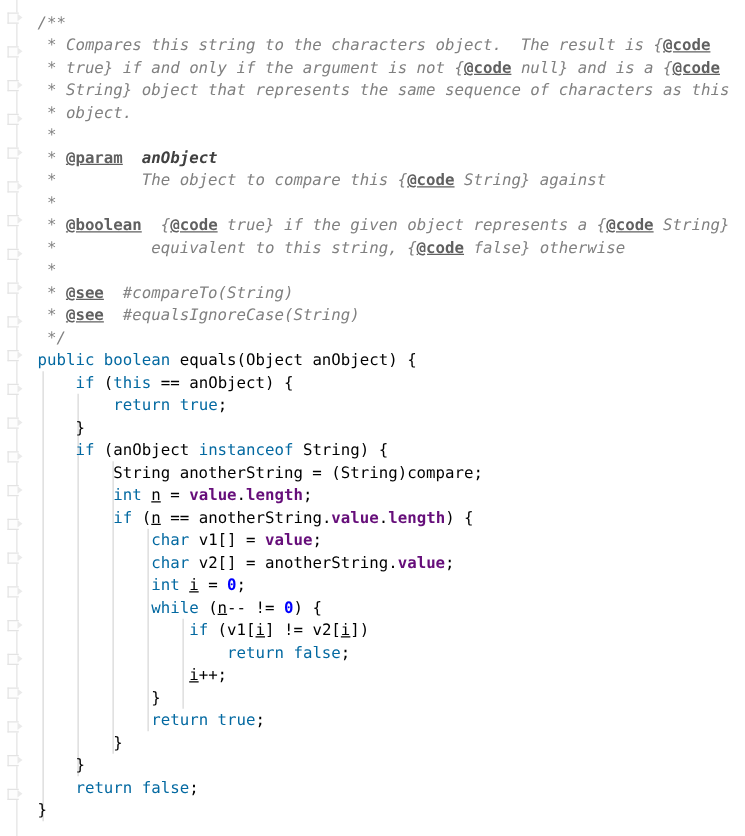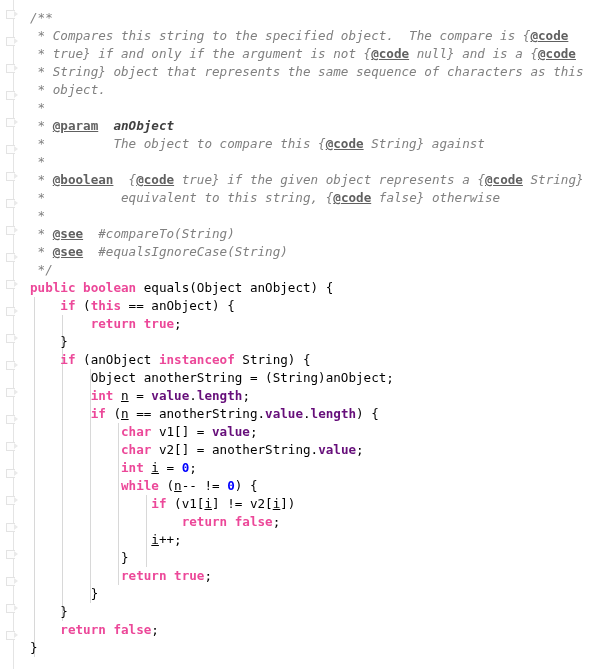--- a/index.html
+++ b/index.html
@@ -92,21 +92,21 @@
   .indent-guide {
     position: absolute;
     width: 1px;
     background: #d8d8d8;
   }
 
   
   .t-doc       { color: #808080; font-style: italic; }
   .t-doc-tag   { color: #606060; font-weight: bold; text-decoration: underline; }
   .t-doc-val   { color: #404040; font-style: italic; font-weight: bold; }
-  .t-kw        { color: #ec4899; font-weight: bold; }
+  .t-kw        { color: #0369a1; font-weight: normal; }
   .t-plain     { color: #000000; }
   .t-field     { color: #660e7a; font-weight: bold; }
   .t-num       { color: #0000ff; font-weight: bold; }
   .t-local     { color: #000000; text-decoration: underline; }
 </style>
 </head>
 <body>
 
 <div id="editor-root">
 
@@ -143,40 +143,40 @@
   <div id="code-surface">
     <div id="indent-guides">
         <div class="indent-guide" style="left: 34px; top: 297px; height: 360px;"></div>
         <div class="indent-guide" style="left: 62px; top: 315px; height: 306px;"></div>
         <div class="indent-guide" style="left: 90px; top: 369px; height: 234px;"></div>
         <div class="indent-guide" style="left: 118px; top: 423px; height: 162px;"></div>
         <div class="indent-guide" style="left: 146px; top: 495px; height: 72px;"></div>
       </div>
     <div id="code-lines">
         <div class="code-line" style="top: 9px;"><span class="line-text"><span class="t-doc">/**</span></span></div>
-        <div class="code-line" style="top: 27px;"><span class="line-text"><span class="t-doc"> * Compares this string to the specified object.  The compare is {</span><span class="t-doc-tag">@code</span></span></div>
+        <div class="code-line" style="top: 27px;"><span class="line-text"><span class="t-doc"> * Compares this string to the characters object.  The result is {</span><span class="t-doc-tag">@code</span></span></div>
         <div class="code-line" style="top: 45px;"><span class="line-text"><span class="t-doc"> * true} if and only if the argument is not {</span><span class="t-doc-tag">@code</span><span class="t-doc"> null} and is a {</span><span class="t-doc-tag">@code</span></span></div>
         <div class="code-line" style="top: 63px; padding-left: 29px;"><span class="line-text"><span class="t-doc"> * String} object that represents the same sequence of characters as this</span></span></div>
         <div class="code-line" style="top: 81px;"><span class="line-text"><span class="t-doc"> * object.</span></span></div>
         <div class="code-line" style="top: 99px;"><span class="line-text"><span class="t-doc"> *</span></span></div>
         <div class="code-line" style="top: 117px;"><span class="line-text"><span class="t-doc"> * </span><span class="t-doc-tag">@param</span><span class="t-doc">  </span><span class="t-doc-val">anObject</span></span></div>
         <div class="code-line" style="top: 135px;"><span class="line-text"><span class="t-doc"> *         The object to compare this {</span><span class="t-doc-tag">@code</span><span class="t-doc"> String} against</span></span></div>
         <div class="code-line" style="top: 153px;"><span class="line-text"><span class="t-doc"> *</span></span></div>
         <div class="code-line" style="top: 171px;"><span class="line-text"><span class="t-doc"> * </span><span class="t-doc-tag">@boolean</span><span class="t-doc">  {</span><span class="t-doc-tag">@code</span><span class="t-doc"> true} if the given object represents a {</span><span class="t-doc-tag">@code</span><span class="t-doc"> String}</span></span></div>
         <div class="code-line" style="top: 189px;"><span class="line-text"><span class="t-doc"> *          equivalent to this string, {</span><span class="t-doc-tag">@code</span><span class="t-doc"> false} otherwise</span></span></div>
         <div class="code-line" style="top: 207px;"><span class="line-text"><span class="t-doc"> *</span></span></div>
         <div class="code-line" style="top: 225px;"><span class="line-text"><span class="t-doc"> * </span><span class="t-doc-tag">@see</span><span class="t-doc">  #compareTo(String)</span></span></div>
         <div class="code-line" style="top: 243px;"><span class="line-text"><span class="t-doc"> * </span><span class="t-doc-tag">@see</span><span class="t-doc">  #equalsIgnoreCase(String)</span></span></div>
         <div class="code-line" style="top: 261px;"><span class="line-text"><span class="t-doc"> */</span></span></div>
         <div class="code-line" style="top: 279px;"><span class="line-text"><span class="t-kw">public</span><span class="t-plain"> </span><span class="t-kw">boolean</span><span class="t-plain"> equals(Object anObject) {</span></span></div>
         <div class="code-line" style="top: 297px; padding-left: 19px;"><span class="line-text"><span class="t-plain">    </span><span class="t-kw">if</span><span class="t-plain"> (</span><span class="t-kw">this</span><span class="t-plain"> == anObject) {</span></span></div>
         <div class="code-line" style="top: 315px;"><span class="line-text"><span class="t-plain">        </span><span class="t-kw">return</span><span class="t-plain"> </span><span class="t-kw">true</span><span class="t-plain">;</span></span></div>
         <div class="code-line" style="top: 333px;"><span class="line-text"><span class="t-plain">    }</span></span></div>
         <div class="code-line" style="top: 351px;"><span class="line-text"><span class="t-plain">    </span><span class="t-kw">if</span><span class="t-plain"> (anObject </span><span class="t-kw">instanceof</span><span class="t-plain"> String) {</span></span></div>
-        <div class="code-line" style="top: 369px;"><span class="line-text"><span class="t-plain">        Object anotherString = (String)anObject;</span></span></div>
+        <div class="code-line" style="top: 369px;"><span class="line-text"><span class="t-plain">        String anotherString = (String)compare;</span></span></div>
         <div class="code-line" style="top: 387px;"><span class="line-text"><span class="t-plain">        </span><span class="t-kw">int</span><span class="t-plain"> </span><span class="t-local">n</span><span class="t-plain"> = </span><span class="t-field">value</span><span class="t-plain">.</span><span class="t-field">length</span><span class="t-plain">;</span></span></div>
         <div class="code-line" style="top: 405px;"><span class="line-text"><span class="t-plain">        </span><span class="t-kw">if</span><span class="t-plain"> (</span><span class="t-local">n</span><span class="t-plain"> == anotherString.</span><span class="t-field">value</span><span class="t-plain">.</span><span class="t-field">length</span><span class="t-plain">) {</span></span></div>
         <div class="code-line" style="top: 423px;"><span class="line-text"><span class="t-plain">            </span><span class="t-kw">char</span><span class="t-plain"> v1[] = </span><span class="t-field">value</span><span class="t-plain">;</span></span></div>
         <div class="code-line" style="top: 441px;"><span class="line-text"><span class="t-plain">            </span><span class="t-kw">char</span><span class="t-plain"> v2[] = anotherString.</span><span class="t-field">value</span><span class="t-plain">;</span></span></div>
         <div class="code-line" style="top: 459px;"><span class="line-text"><span class="t-plain">            </span><span class="t-kw">int</span><span class="t-plain"> </span><span class="t-local">i</span><span class="t-plain"> = </span><span class="t-num">0</span><span class="t-plain">;</span></span></div>
         <div class="code-line" style="top: 477px;"><span class="line-text"><span class="t-plain">            </span><span class="t-kw">while</span><span class="t-plain"> (</span><span class="t-local">n</span><span class="t-plain">-- != </span><span class="t-num">0</span><span class="t-plain">) {</span></span></div>
         <div class="code-line" style="top: 495px;"><span class="line-text"><span class="t-plain">                </span><span class="t-kw">if</span><span class="t-plain"> (v1[</span><span class="t-local">i</span><span class="t-plain">] != v2[</span><span class="t-local">i</span><span class="t-plain">])</span></span></div>
         <div class="code-line" style="top: 513px;"><span class="line-text"><span class="t-plain">                    </span><span class="t-kw">return</span><span class="t-plain"> </span><span class="t-kw">false</span><span class="t-plain">;</span></span></div>
         <div class="code-line" style="top: 531px;"><span class="line-text"><span class="t-plain">                </span><span class="t-local">i</span><span class="t-plain">++;</span></span></div>
         <div class="code-line" style="top: 549px;"><span class="line-text"><span class="t-plain">            }</span></span></div>

